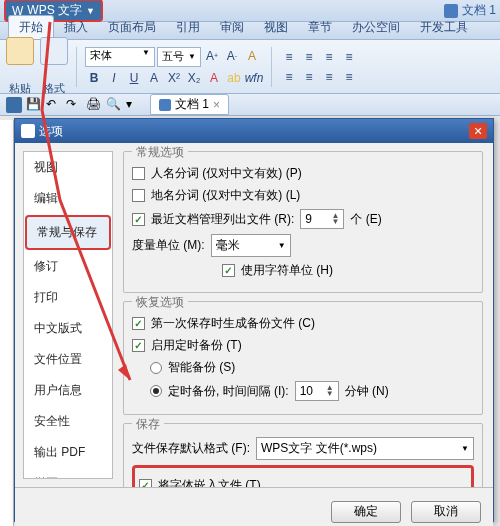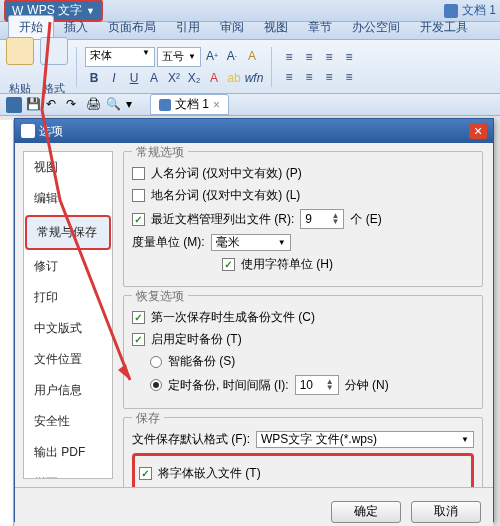--- a/index.html
+++ b/index.html
@@ -46,21 +46,21 @@
 .nav-item.active { background: #e6eef8; border: 2px solid #d83a3a; border-radius: 4px; margin: 1px; }
 .dlg-content { flex: 1; padding: 8px 10px; overflow: auto; background: #f0f0f0; }
 .grp { border: 1px solid #bcbcbc; border-radius: 2px; padding: 8px; margin-bottom: 8px; position: relative; background: #f0f0f0; }
 .grp-title { position: absolute; top: -8px; left: 8px; background: #f0f0f0; padding: 0 4px; color: #737373; }
 .crow { display: flex; align-items: center; gap: 6px; margin: 5px 0; }
 .cbox { width: 13px; height: 13px; border: 1px solid #7a7a7a; background: #fff; display: flex; align-items: center; justify-content: center; color: #2a8a2a; font-size: 10px; font-weight: bold; }
 .radio { width: 12px; height: 12px; border: 1px solid #7a7a7a; border-radius: 50%; background: #fff; display: flex; align-items: center; justify-content: center; }
 .radio.on::after { content: ""; width: 6px; height: 6px; background: #2a2a2a; border-radius: 50%; }
 .spin { width: 44px; height: 20px; border: 1px solid #9a9a9a; background: #fff; display: flex; align-items: center; padding: 0 4px; justify-content: space-between; }
 .spin .ud { font-size: 8px; line-height: 6px; color: #555; display: flex; flex-direction: column; }
-.drop-sel { height: 17px; border: 1px solid #9a9a9a; background: #fff; display: flex; align-items: center; padding: 0 4px; justify-content: space-between; }
+.drop-sel { height: 23px; border: 1px solid #9a9a9a; background: #fff; display: flex; align-items: center; padding: 0 4px; justify-content: space-between; }
 .hi-red { border: 3px solid #d83a3a; border-radius: 4px; padding: 4px; }
 .dlg-foot { height: 48px; border-top: 1px solid #bcbcbc; display: flex; align-items: center; justify-content: flex-end; gap: 10px; padding: 0 12px; background: #f0f0f0; }
 .dbtn { min-width: 70px; height: 22px; background: linear-gradient(#fdfdfd, #e0e0e0); border: 1px solid #8a8a8a; border-radius: 3px; display: flex; align-items: center; justify-content: center; }
 
 
 .arrow-svg { position: absolute; left: 0; top: 0; pointer-events: none; }
 
 .ruler { position:absolute; left:0; top:120px; width:14px; bottom:0; background:#fff; border-right:1px solid #bcbcbc; font-size:8px; color:#555; }
 </style>
 </head>

